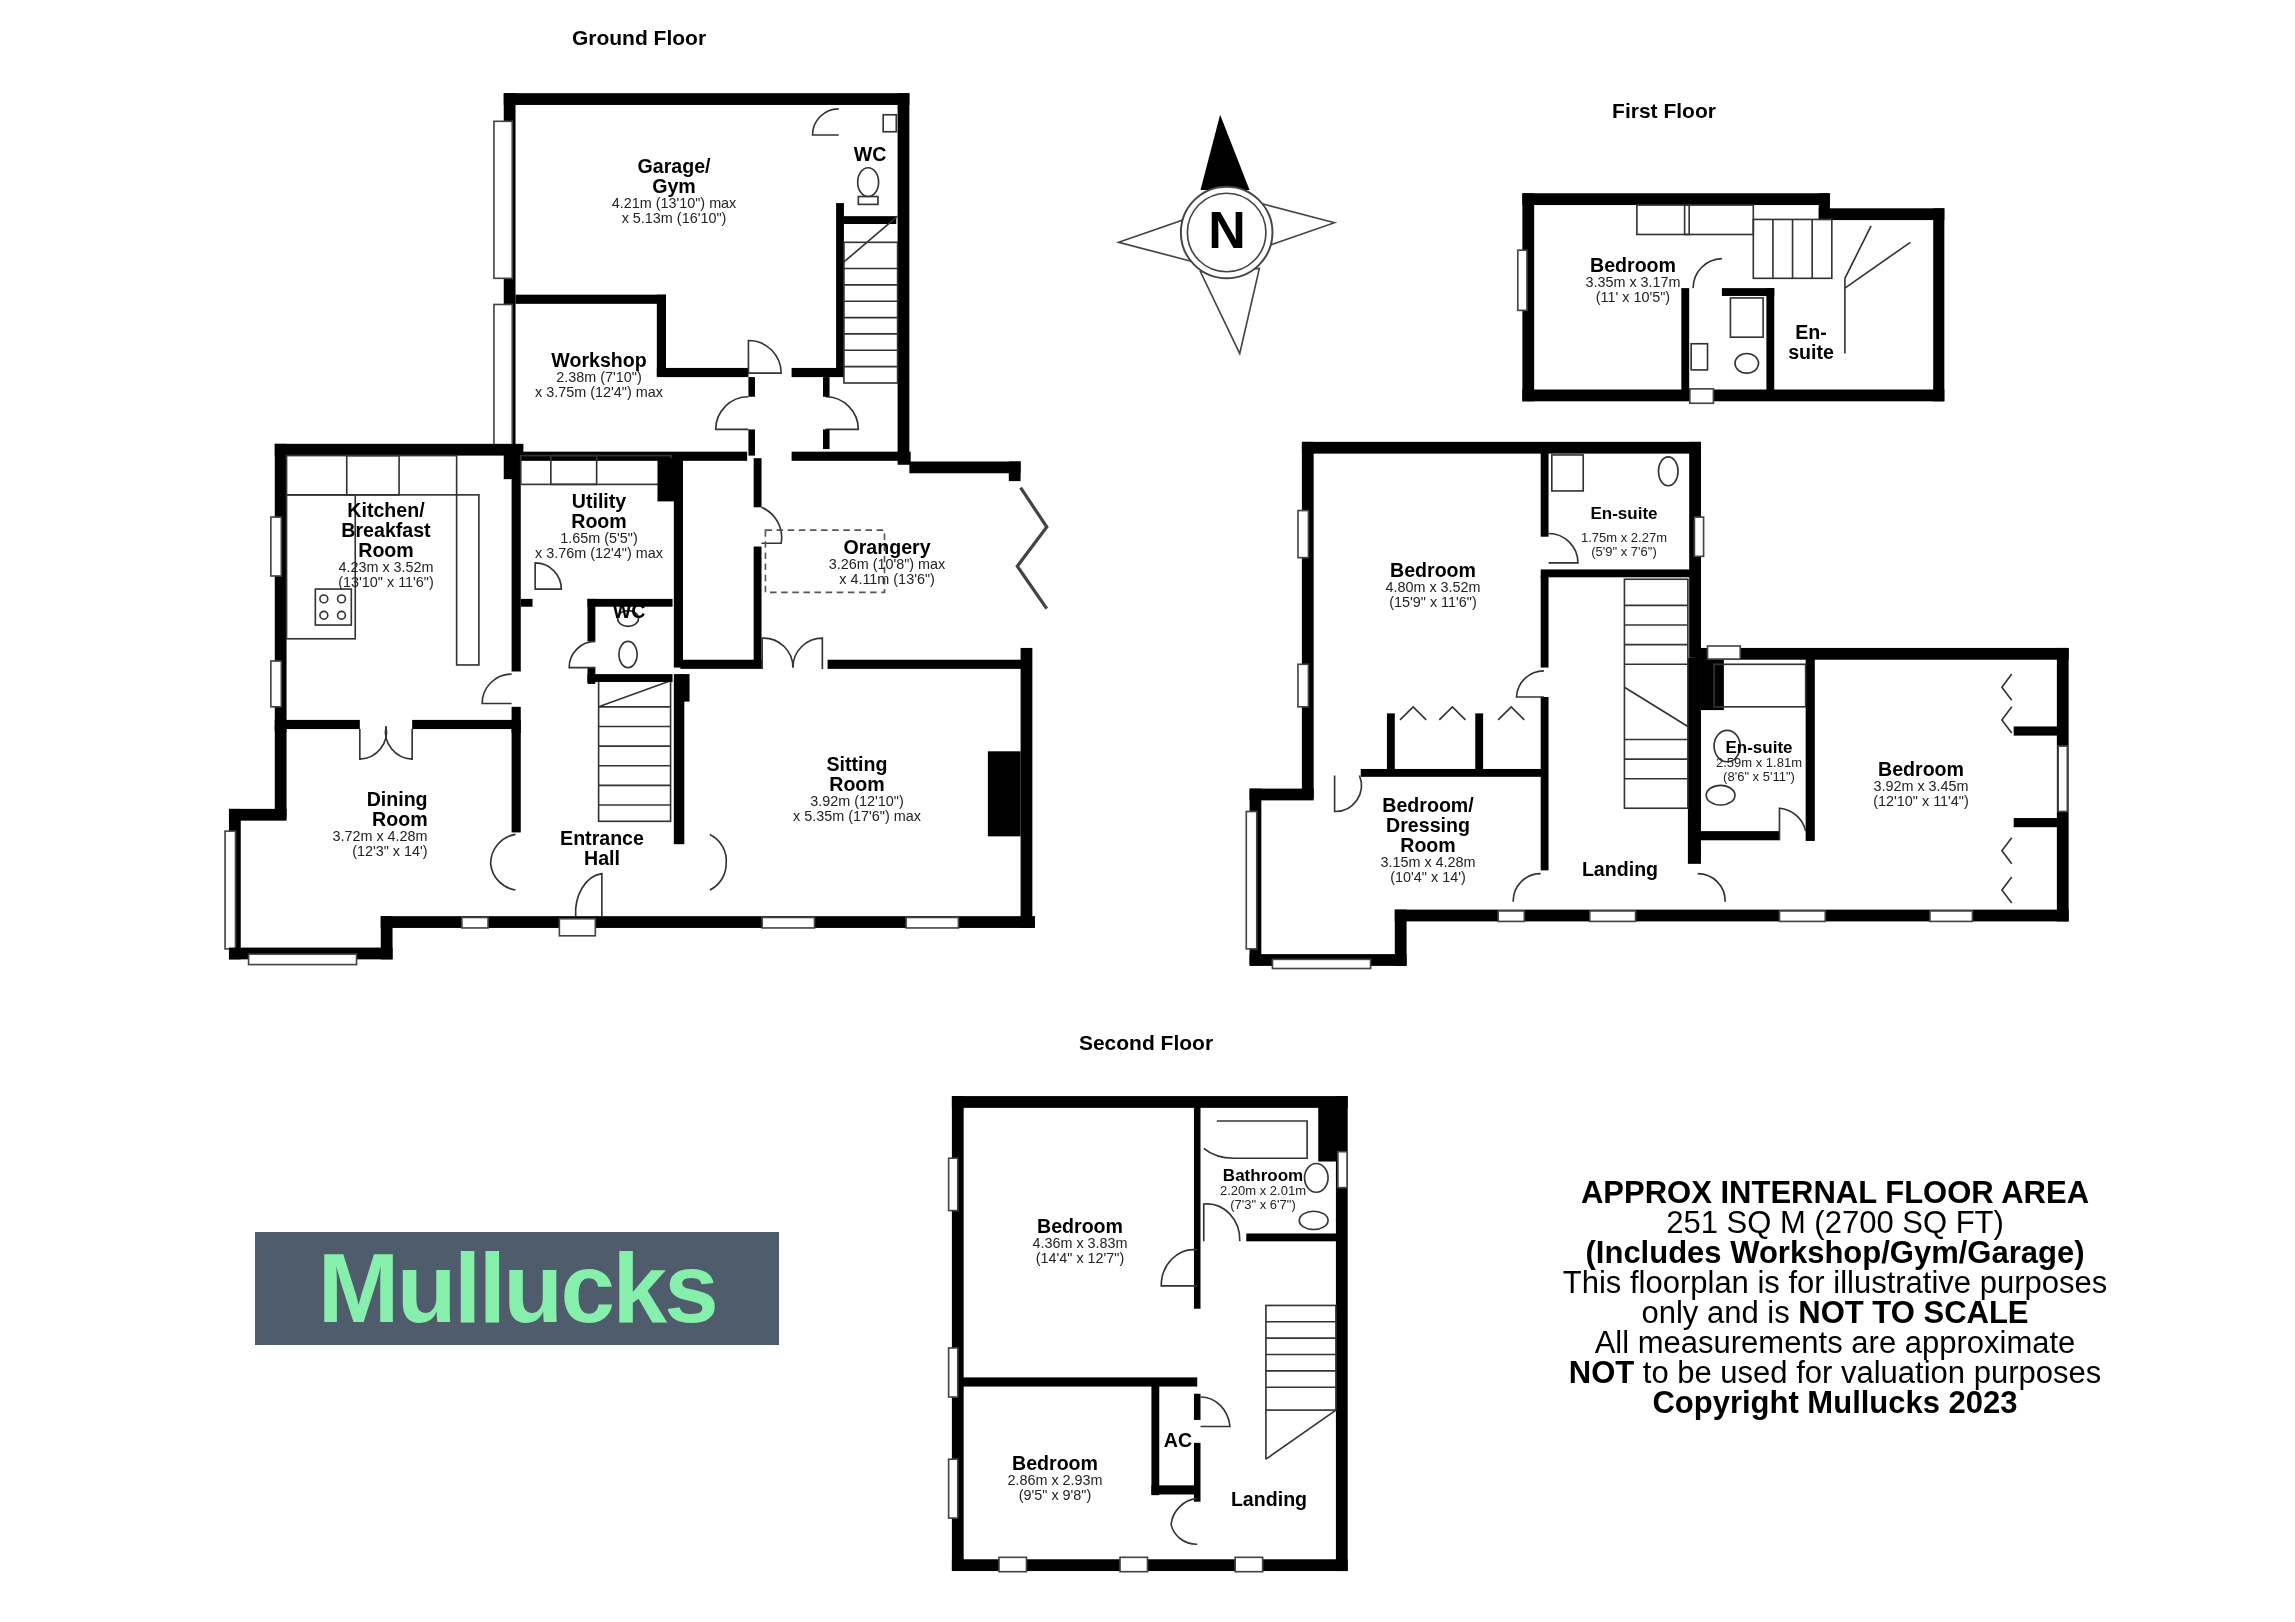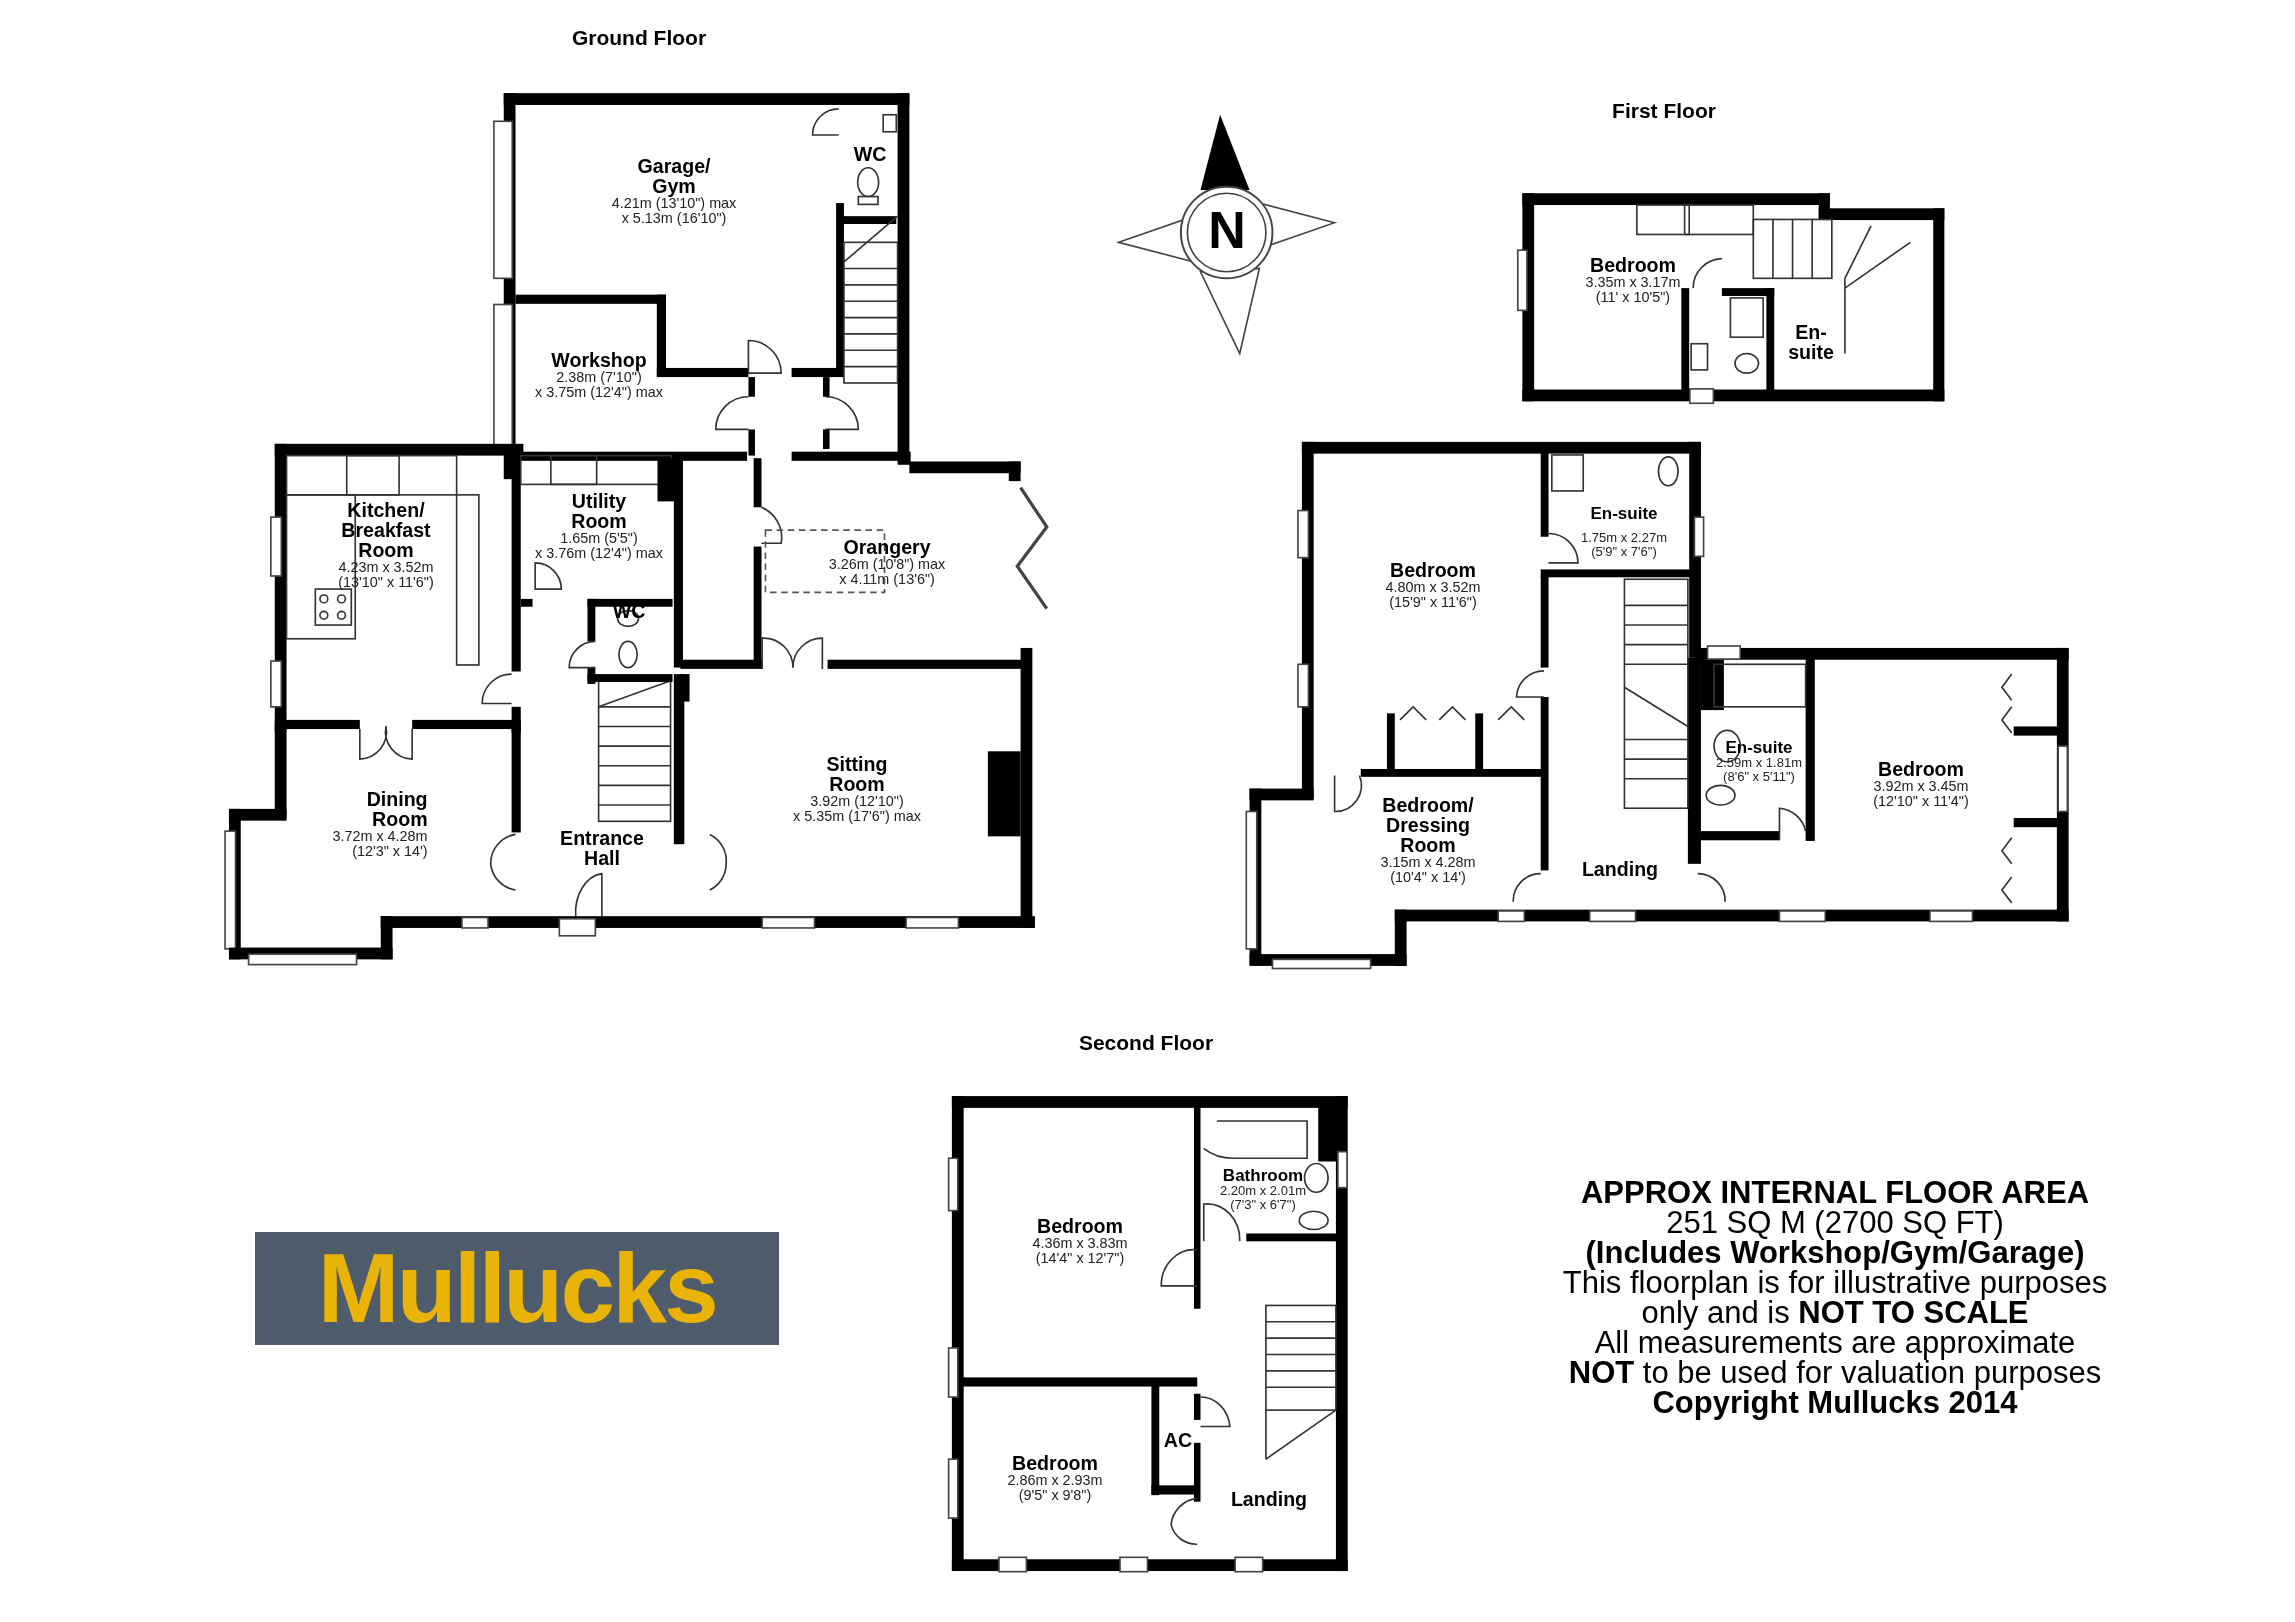--- a/index.html
+++ b/index.html
@@ -6,21 +6,21 @@
   body{width:2295px;height:1623px;position:relative;overflow:hidden;font-family:"Liberation Sans",sans-serif;color:#000;}
   svg#plan{position:absolute;left:0;top:0;width:2295px;height:1623px;}
   .wall{fill:#000;}
   .thin{fill:none;stroke:#333;stroke-width:2.5;}
   .thinf{fill:#fff;stroke:#444;stroke-width:2.5;}
   .dash{fill:none;stroke:#555;stroke-width:2.5;stroke-dasharray:10 7;}
   .lbl{position:absolute;text-align:center;transform:translateX(-50%);line-height:1.02;white-space:nowrap;}
   .lbl .n{font-weight:bold;font-size:19.6px;}
   .lbl .d{font-size:14.4px;color:#222;}
   .title{position:absolute;font-weight:bold;font-size:21px;transform:translateX(-50%);white-space:nowrap;}
-  .logo{position:absolute;left:255px;top:1232px;width:524px;height:113px;background:#4f5c6c;color:#eab308;display:flex;align-items:center;justify-content:center;font-weight:bold;font-size:98px;letter-spacing:-2.6px;}
+  .logo{position:absolute;left:255px;top:1232px;width:524px;height:113px;background:#4f5c6c;color:#86efac;display:flex;align-items:center;justify-content:center;font-weight:bold;font-size:98px;letter-spacing:-2.6px;}
   .notes{position:absolute;left:1835px;top:1178px;transform:translateX(-50%);text-align:center;font-size:31px;line-height:30px;white-space:nowrap;}
   .notes .b{font-weight:bold;}
 </style>
 </head>
 <body>
 
 <svg id="plan" viewBox="0 0 3508 2480">
 
   <g>
 
@@ -429,15 +429,15 @@
 <div class="logo">Mullucks</div>
 
 <div class="notes">
   <div class="b">APPROX INTERNAL FLOOR AREA</div>
   <div>251 SQ M (2700 SQ FT)</div>
   <div class="b">(Includes Workshop/Gym/Garage)</div>
   <div>This floorplan is for illustrative purposes</div>
   <div><span>only and is </span><span class="b">NOT TO SCALE</span></div>
   <div>All measurements are approximate</div>
   <div><span class="b">NOT</span><span> to be used for valuation purposes</span></div>
-  <div class="b">Copyright Mullucks 2014</div>
+  <div class="b">Copyright Mullucks 2023</div>
 </div>
 
 
 </body></html>

